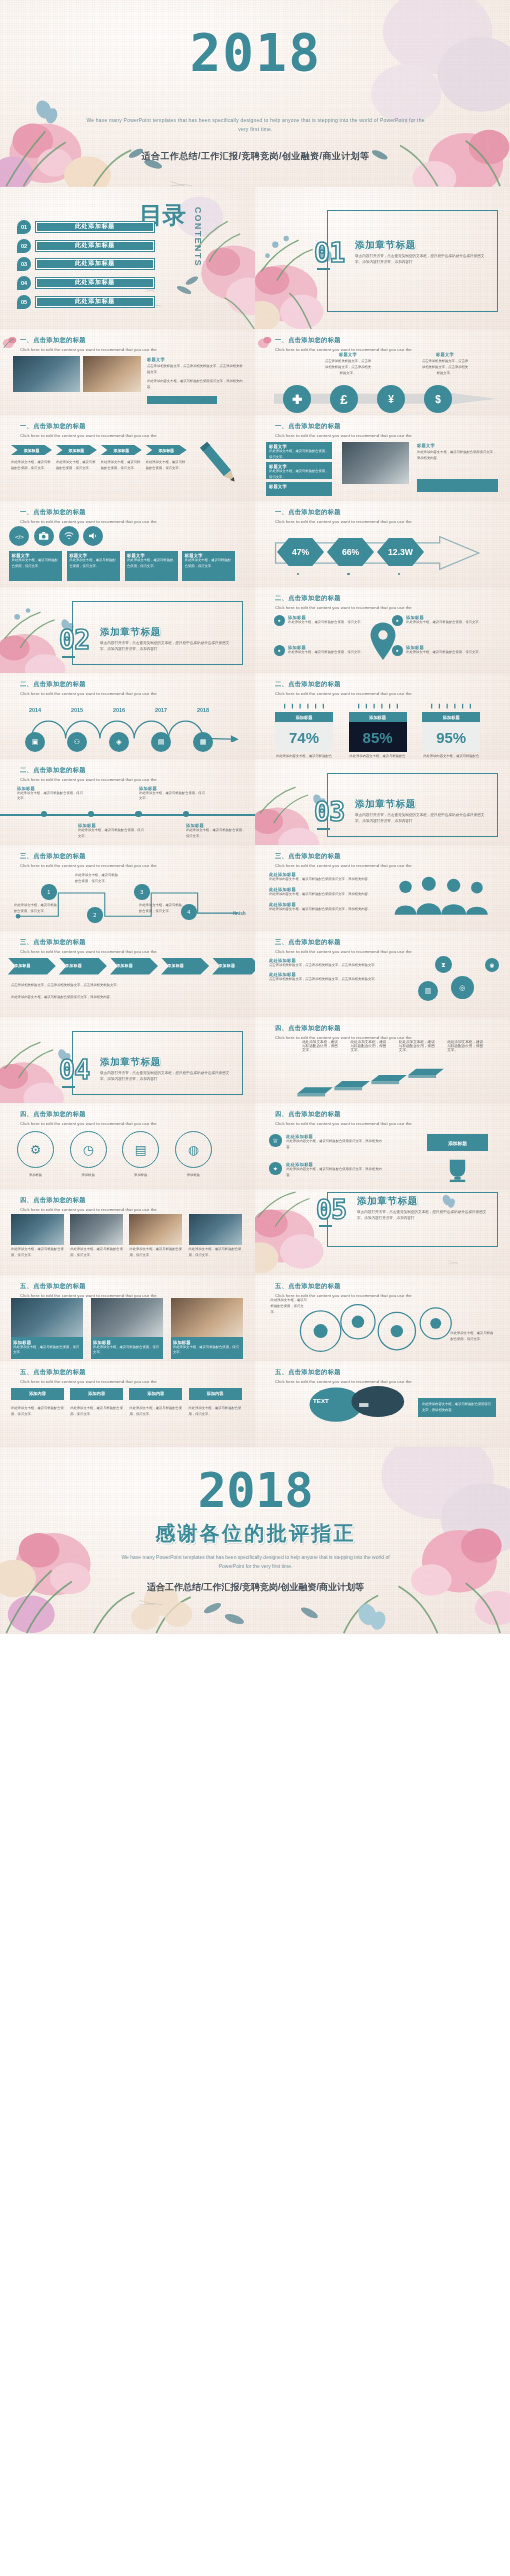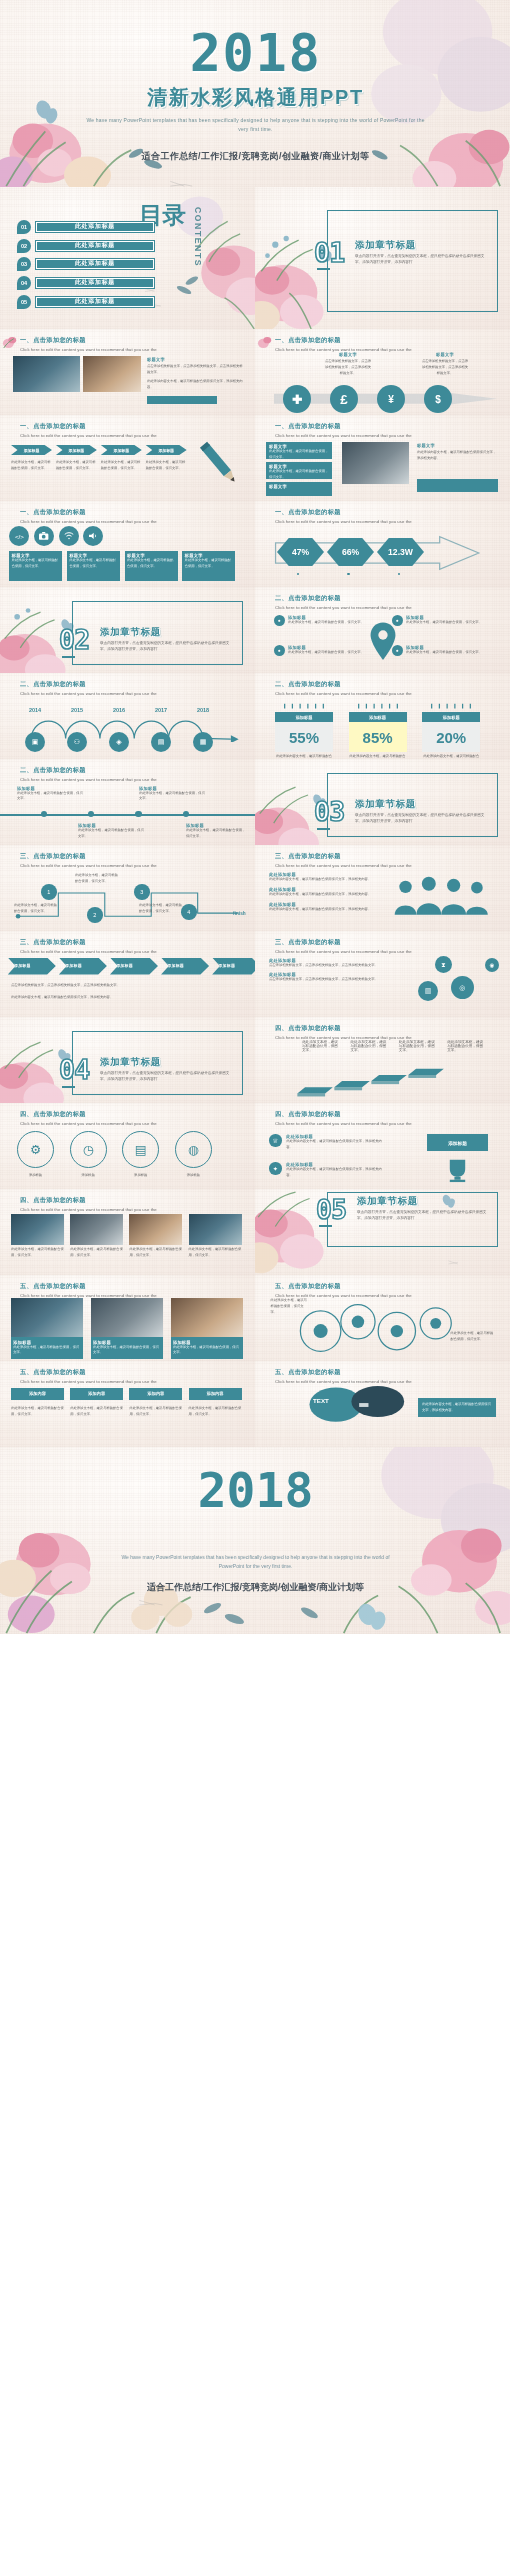--- a/index.html
+++ b/index.html
@@ -155,21 +155,20 @@
       </g>
       <g fill="#8fb7c9" opacity=".9">
         <ellipse cx="56" cy="140" rx="9" ry="12" transform="rotate(-22 56 140)"></ellipse>
         <ellipse cx="66" cy="148" rx="7" ry="10" transform="rotate(18 66 148)"></ellipse>
       </g>
       <g stroke="#9b9b9b" stroke-width=".7" fill="none" opacity=".55">
         <path d="M218 232 l18 6 M218 238 l18 -2 M236 236 l10 2"></path>
       </g>
     </svg>
     <div class="year">2018</div>
-    <div class="ctitle">清新水彩风格通用PPT</div>
     <div class="ceng">We have many PowerPoint templates that has been specifically designed to help anyone that is stepping into the world of PowerPoint for the very first time.</div>
     <div class="csub">适合工作总结/工作汇报/竞聘竞岗/创业融资/商业计划等</div>
   </div>
 
   <div class="grid">
 
     <div class="slide" style="height:142px">
       <div class="paper"></div>
       <svg width="255" height="142" style="position:absolute;inset:0" viewBox="0 0 327 182">
         <g opacity=".8">
@@ -524,41 +523,41 @@
         <div class="e">Click here to edit the content you want to recommend that you use the</div>
       </div>
       <div style="position:absolute;left:20px;top:25px;display:flex;gap:15.6px">
         <div style="width:58px">
           <svg width="58" height="6.2" viewBox="0 0 74 8">
             <g stroke="#3d8a98" stroke-width="1.6">
                 <path d="M12 1v6M22 1v6M32 1v6M42 1v6M52 1v6M62 1v6"></path>
               </g>
           </svg>
           <div style="height:10px;background:#3d8a98;display:flex;align-items:center;justify-content:center;color:#fff;font-size:4.2px;font-weight:700">添加标题</div>
-          <div style="height:30px;background:#eceeee;display:flex;align-items:center;justify-content:center;color:#3d8a98;font-size:15px;font-weight:700">55%</div>
+          <div style="height:30px;background:#eceeee;display:flex;align-items:center;justify-content:center;color:#3d8a98;font-size:15px;font-weight:700">74%</div>
           <div class="mini" style="text-align:center;margin-top:2.3px">此处添加内容文本框，建议与标题配合使用保留文字，添加相关内容</div>
         </div>
         <div style="width:58px">
           <svg width="58" height="6.2" viewBox="0 0 74 8">
             <g stroke="#3d8a98" stroke-width="1.6">
                 <path d="M12 1v6M22 1v6M32 1v6M42 1v6M52 1v6M62 1v6"></path>
               </g>
           </svg>
           <div style="height:10px;background:#3d8a98;display:flex;align-items:center;justify-content:center;color:#fff;font-size:4.2px;font-weight:700">添加标题</div>
-          <div style="height:30px;background:#fef9c3;display:flex;align-items:center;justify-content:center;color:#3d8a98;font-size:15px;font-weight:700">85%</div>
+          <div style="height:30px;background:#0f172a;display:flex;align-items:center;justify-content:center;color:#3d8a98;font-size:15px;font-weight:700">85%</div>
           <div class="mini" style="text-align:center;margin-top:2.3px">此处添加内容文本框，建议与标题配合使用保留文字，添加相关内容</div>
         </div>
         <div style="width:58px">
           <svg width="58" height="6.2" viewBox="0 0 74 8">
             <g stroke="#3d8a98" stroke-width="1.6">
                 <path d="M12 1v6M22 1v6M32 1v6M42 1v6M52 1v6M62 1v6"></path>
               </g>
           </svg>
           <div style="height:10px;background:#3d8a98;display:flex;align-items:center;justify-content:center;color:#fff;font-size:4.2px;font-weight:700">添加标题</div>
-          <div style="height:30px;background:#eceeee;display:flex;align-items:center;justify-content:center;color:#3d8a98;font-size:15px;font-weight:700">20%</div>
+          <div style="height:30px;background:#eceeee;display:flex;align-items:center;justify-content:center;color:#3d8a98;font-size:15px;font-weight:700">95%</div>
           <div class="mini" style="text-align:center;margin-top:2.3px">此处添加内容文本框，建议与标题配合使用保留文字，添加相关内容</div>
         </div>
       </div>
     </div>
 
     <div class="slide" style="height:86px">
       <div class="paper"></div>
       <div class="shdr">
         <div class="t">二、点击添加您的标题</div>
         <div class="e">Click here to edit the content you want to recommend that you use the</div>
@@ -992,18 +991,19 @@
       </g>
       <g fill="#9fc7d6" opacity=".9">
         <ellipse cx="470" cy="214" rx="11" ry="14" transform="rotate(-22 470 214)"></ellipse>
         <ellipse cx="484" cy="222" rx="9" ry="12" transform="rotate(18 484 222)"></ellipse>
       </g>
       <g stroke="#9b9b9b" stroke-width=".7" fill="none" opacity=".5">
         <path d="M178 196 l20 6 M178 202 l20 -2 M198 200 l10 2"></path>
       </g>
     </svg>
     <div class="year">2018</div>
+    <div class="ttl2">感谢各位的批评指正</div>
     <div class="eng">We have many PowerPoint templates that has been specifically designed to help anyone that is stepping into the world of PowerPoint for the very first time.</div>
     <div class="sub">适合工作总结/工作汇报/竞聘竞岗/创业融资/商业计划等</div>
   </div>
 
 </div>
 
 
 </body></html>

